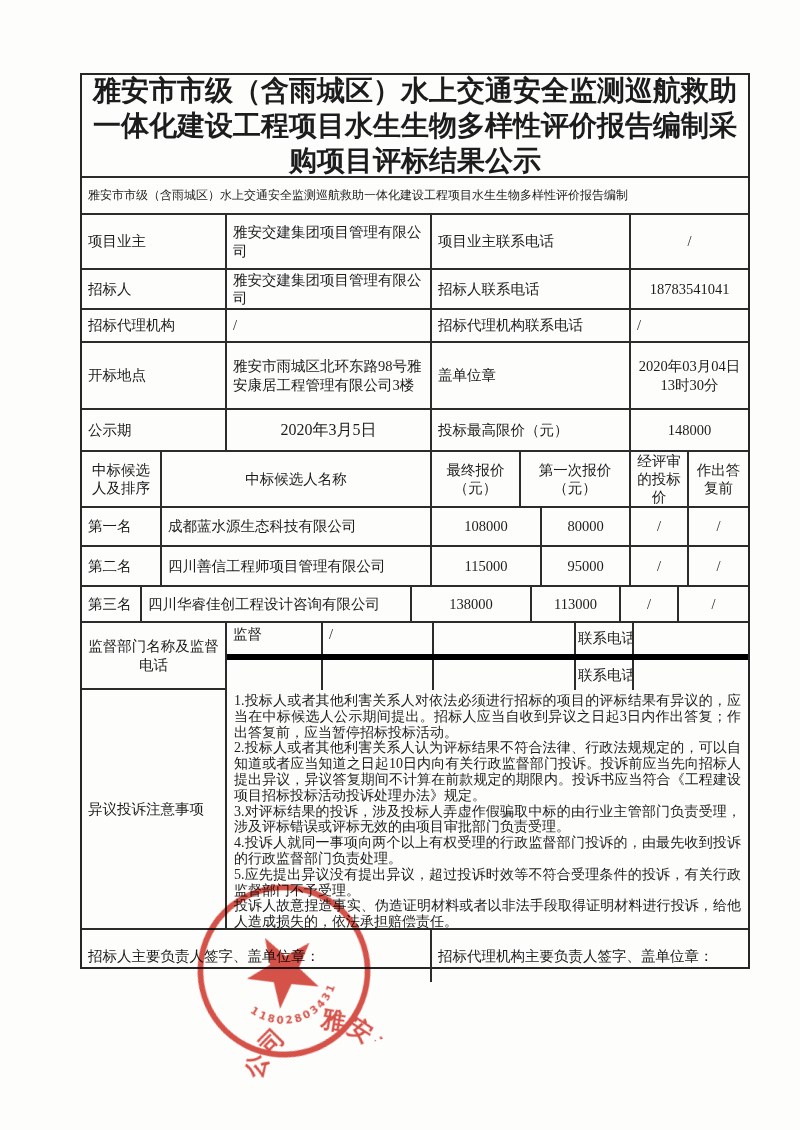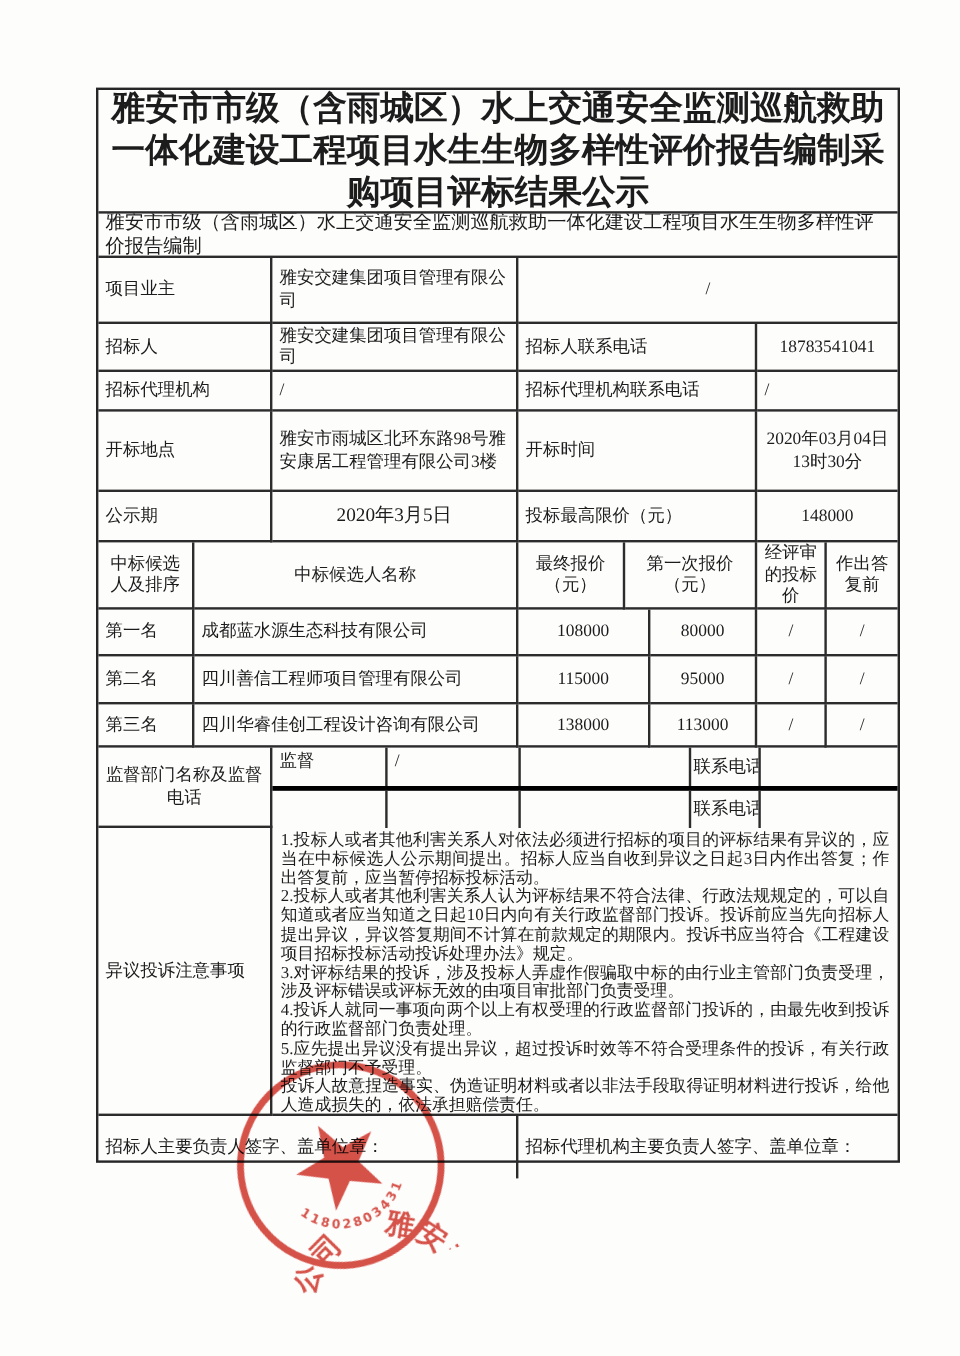--- a/index.html
+++ b/index.html
@@ -46,47 +46,48 @@
 
 <div class="page">
 
   <div class="doc-table">
 
     <div class="title-cell">
       <div class="title-text">雅安市市级（含雨城区）水上交通安全监测巡航救助一体化建设工程项目水生生物多样性评价报告编制采购项目评标结果公示</div>
     </div>
 
     <div class="row" style="height:37px">
-      <div class="cell last" style="flex:1;font-size:16px">雅安市市级（含雨城区）水上交通安全监测巡航救助一体化建设工程项目水生生物多样性评价报告编制</div>
+      <div class="cell last" style="flex:1;font-size:12px">雅安市市级（含雨城区）水上交通安全监测巡航救助一体化建设工程项目水生生物多样性评价报告编制</div>
     </div>
 
     <div class="row" style="height:55px">
       <div class="cell" style="width:145px">项目业主</div>
       <div class="cell" style="width:205px">雅安交建集团项目管理有限公司</div>
+      <div class="cell" style="width:199px">项目业主联系电话</div>
       <div class="cell last center" style="flex:1">/</div>
     </div>
 
     <div class="row" style="height:40px">
       <div class="cell" style="width:145px">招标人</div>
       <div class="cell" style="width:205px">雅安交建集团项目管理有限公司</div>
       <div class="cell" style="width:199px">招标人联系电话</div>
       <div class="cell last center" style="flex:1">18783541041</div>
     </div>
 
     <div class="row" style="height:33px">
       <div class="cell" style="width:145px">招标代理机构</div>
       <div class="cell" style="width:205px">/</div>
       <div class="cell" style="width:199px">招标代理机构联系电话</div>
       <div class="cell last" style="flex:1">/</div>
     </div>
 
     <div class="row" style="height:67px">
       <div class="cell" style="width:145px">开标地点</div>
       <div class="cell" style="width:205px">雅安市雨城区北环东路98号雅安康居工程管理有限公司3楼</div>
-      <div class="cell" style="width:199px">开标时间</div>
+      <div class="cell" style="width:199px">盖单位章</div>
       <div class="cell last center" style="flex:1">2020年03月04日13时30分</div>
     </div>
 
     <div class="row" style="height:42px">
       <div class="cell" style="width:145px">公示期</div>
       <div class="cell center" style="width:205px;font-size:16px">2020年3月5日</div>
       <div class="cell" style="width:199px">投标最高限价（元）</div>
       <div class="cell last center" style="flex:1">148000</div>
     </div>
 
@@ -111,32 +112,32 @@
     <div class="row" style="height:40px">
       <div class="cell" style="width:80px">第二名</div>
       <div class="cell" style="width:270px">四川善信工程师项目管理有限公司</div>
       <div class="cell center" style="width:110px">115000</div>
       <div class="cell center" style="width:89px">95000</div>
       <div class="cell center" style="width:58px">/</div>
       <div class="cell last center" style="flex:1">/</div>
     </div>
 
     <div class="row" style="height:36px">
-      <div class="cell" style="width:80px">第三名</div>
+      <div class="cell" style="width:60px">第三名</div>
       <div class="cell" style="width:270px">四川华睿佳创工程设计咨询有限公司</div>
-      <div class="cell center" style="width:110px">138000</div>
+      <div class="cell center" style="width:120px">138000</div>
       <div class="cell center" style="width:89px">113000</div>
       <div class="cell center" style="width:58px">/</div>
       <div class="cell last center" style="flex:1">/</div>
     </div>
 
     <div class="row" style="height:67px">
       <div class="cell center" style="width:145px;text-align:center">监督部门名称及监督电话</div>
       <div class="subgrid">
-        <div class="subrow" style="border-bottom:4px solid #000000">
+        <div class="subrow" style="border-bottom:6px solid #000000">
           <div class="cell" style="width:96px;border-bottom:none;align-items:flex-start">监督</div>
           <div class="cell" style="width:111px;border-bottom:none;align-items:flex-start">/</div>
           <div class="cell" style="width:142px;border-bottom:none"></div>
           <div class="cell nowrapclip" style="width:58px;border-bottom:none;padding:2px 2px">联系电话</div>
           <div class="cell last" style="flex:1;border-bottom:none"></div>
         </div>
         <div class="subrow">
           <div class="cell" style="width:96px;border-bottom:none"></div>
           <div class="cell" style="width:111px;border-bottom:none"></div>
           <div class="cell" style="width:142px;border-bottom:none"></div>

